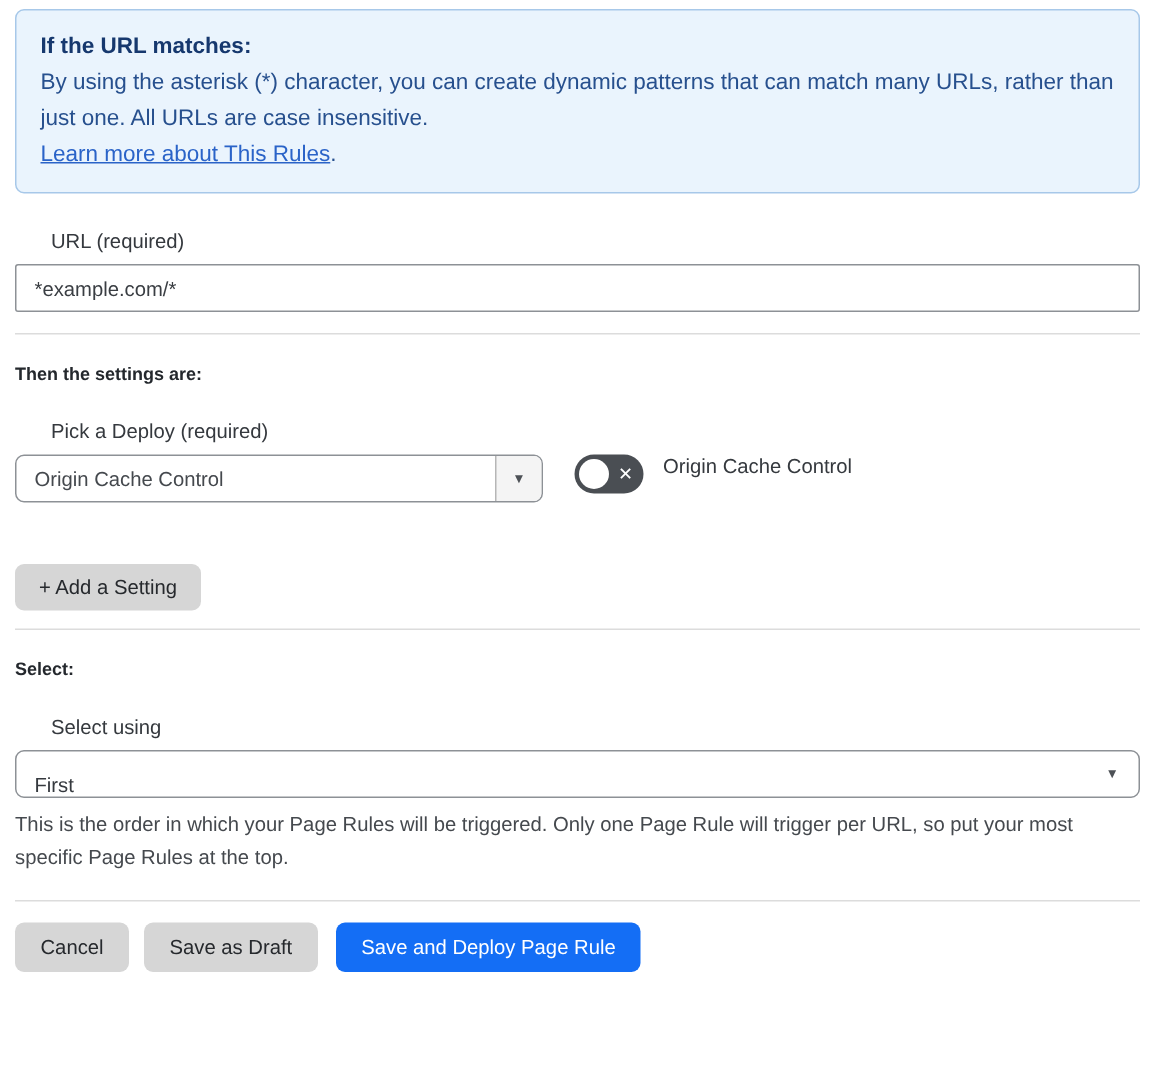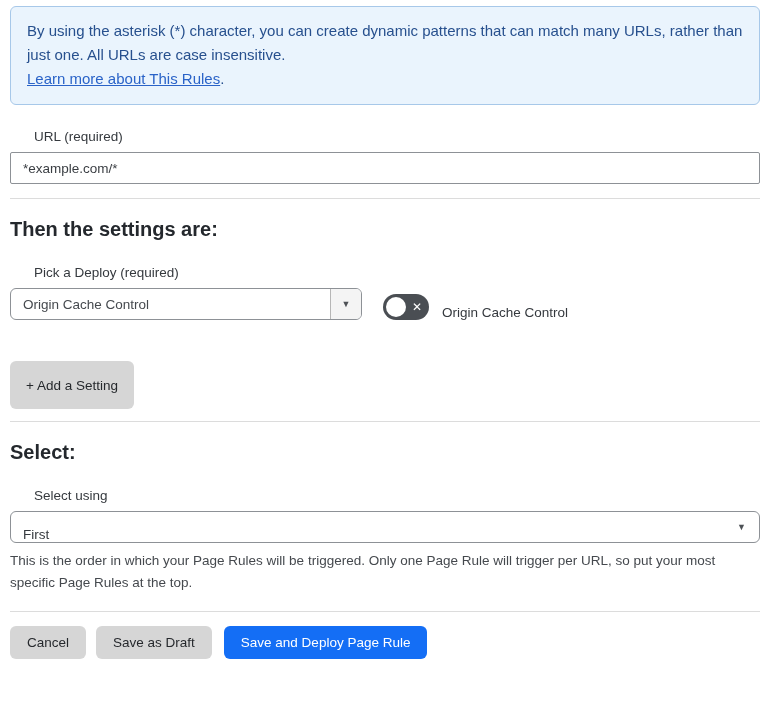--- a/index.html
+++ b/index.html
@@ -71,30 +71,30 @@
   .divider {
     border: none;
     border-top: 1px solid #dcdcdc;
     margin: 0;
   }
   .divider-1 { margin-top: 14px; }
   .divider-2 { margin-top: 12px; }
   .divider-3 { margin-top: 17px; }
 
   .section-heading {
-    font-size: 20px;
+    font-size: 12px;
     font-weight: 700;
     color: #24282d;
     margin-top: 19px;
   }
 
   
   .setting-row {
     display: flex;
-    align-items: flex-end;
+    align-items: flex-start;
     margin-top: 8px;
   }
   .setting-select {
     width: 352px;
     height: 32px;
     border: 1px solid #8d9196;
     border-radius: 6px;
     background: #ffffff;
     display: flex;
     align-items: stretch;
@@ -153,21 +153,21 @@
     line-height: 1;
   }
   .toggle-label {
     margin-left: 13px;
     font-size: 13.5px;
     color: #35393e;
   }
 
   .add-setting-button {
     margin-top: 41px;
-    height: 48px;
+    height: 31px;
     padding: 0 16px;
     background: #d6d6d6;
     border: none;
     border-radius: 6px;
     font-size: 13.5px;
     color: #26292d;
     font-family: inherit;
     cursor: pointer;
   }
 
@@ -227,20 +227,21 @@
   .btn + .btn { margin-left: 10px; }
   .btn-blue { margin-left: 12px !important; }
 </style>
 </head>
 <body>
 
 <div class="page">
 
 
   <div class="info-box">
+    <div class="info-heading">If the URL matches:</div>
     <div class="info-body">By using the asterisk (*) character, you can create dynamic patterns that can match many URLs, rather than just one. All URLs are case insensitive.</div>
     <div>
       <a class="info-link">Learn more about This Rules</a><span class="info-link-suffix">.</span>
     </div>
   </div>
 
   <div class="field-label">URL (required)</div>
   <input class="text-input" type="text" value="*example.com/*" style="">
 
   <hr class="divider divider-1">

